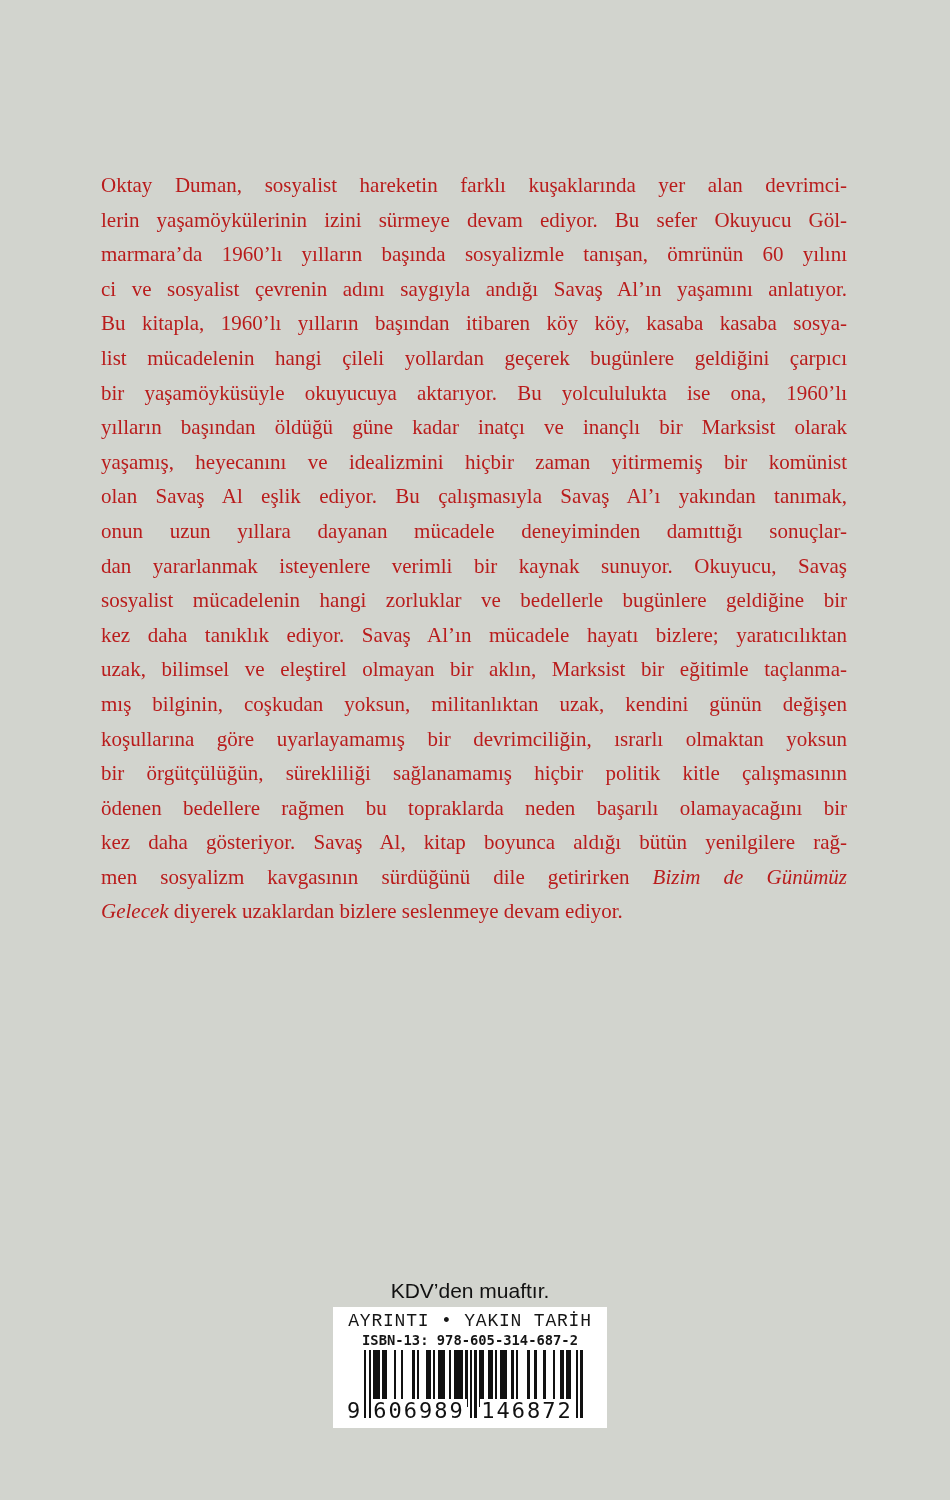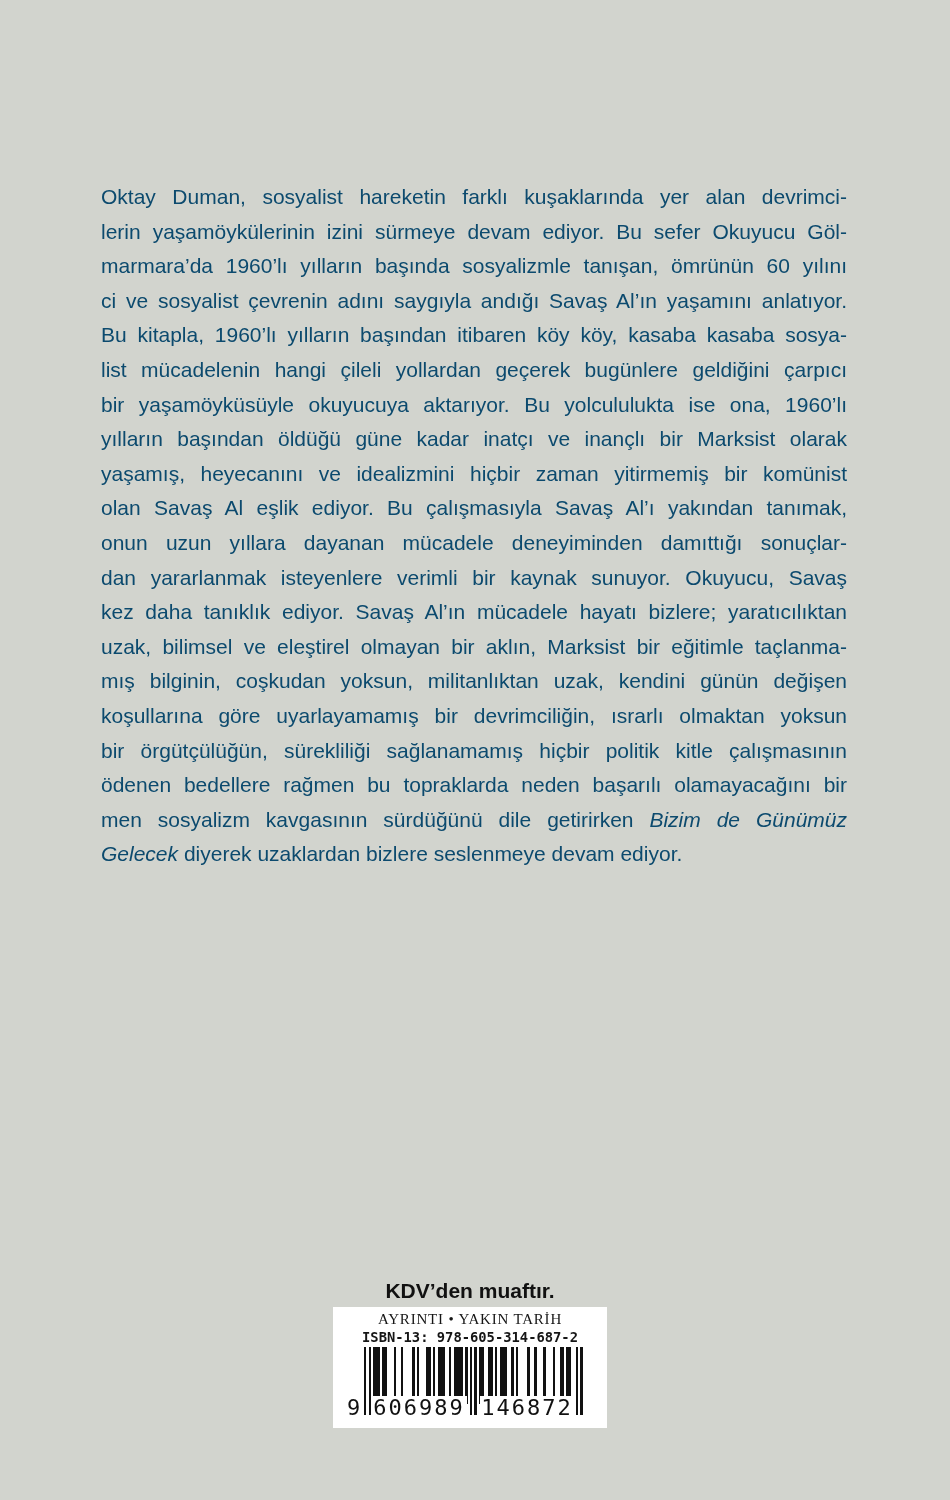--- a/index.html
+++ b/index.html
@@ -2,42 +2,42 @@
 <html><head>
 <meta charset="utf-8">
 <style>
   html,body{margin:0;padding:0;}
   body{width:950px;height:1500px;background:#d2d4ce;font-family:"Liberation Serif",serif;}
   .page{position:relative;width:950px;height:1500px;background:#d2d4ce;overflow:hidden;}
 
   
   .blurb{
     position:absolute;left:101px;top:168px;width:746px;
-    font-family:Liberation Sans, sans-serif;
-    font-size:21px;line-height:34.6px;color:#0c4a6e;margin-top:12px;
+    font-family:Liberation Serif, serif;
+    font-size:21px;line-height:34.6px;color:#b91c1c;
   }
   .blurb .line{text-align:justify;text-align-last:justify;}
   .blurb .line.last{text-align-last:left;}
   .blurb i{font-style:italic;}
 
   
   .kdv{
     position:absolute;left:333px;top:1279px;width:274px;
     text-align:center;
     font-family:"Liberation Sans",sans-serif;
-    font-weight:bold;font-size:21px;color:#111;
+    font-weight:normal;font-size:21px;color:#111;
   }
   .isbn-box{
     position:absolute;left:333px;top:1307px;width:274px;height:121px;
     background:#ffffff;text-align:center;overflow:visible;
   }
   .publisher{
     margin-top:4px;
-    font-family:Liberation Serif, serif;
-    font-size:15px;letter-spacing:0.8px;color:#161616;
+    font-family:Liberation Mono, monospace;
+    font-size:18px;letter-spacing:0.8px;color:#161616;
   }
   .isbn{
     margin-top:1px;
     font-family:"DejaVu Sans Mono",monospace;
     font-weight:bold;font-size:13.8px;color:#161616;white-space:nowrap;
   }
   .barcode-wrap{
     position:relative;width:237px;height:70px;margin:2px auto 0;
   }
   .barcode-wrap svg{position:absolute;left:0;top:0;}
@@ -61,26 +61,28 @@
       <div class="line"><span>marmara’da 1960’lı yılların başında sosyalizmle tanışan, ömrünün 60 yılını</span></div>
       <div class="line"><span>ci ve sosyalist çevrenin adını saygıyla andığı Savaş Al’ın yaşamını anlatıyor.</span></div>
       <div class="line"><span>Bu kitapla, 1960’lı yılların başından itibaren köy köy, kasaba kasaba sosya-</span></div>
       <div class="line"><span>list mücadelenin hangi çileli yollardan geçerek bugünlere geldiğini çarpıcı</span></div>
       <div class="line"><span>bir yaşamöyküsüyle okuyucuya aktarıyor. Bu yolcululukta ise ona, 1960’lı</span></div>
       <div class="line"><span>yılların başından öldüğü güne kadar inatçı ve inançlı bir Marksist olarak</span></div>
       <div class="line"><span>yaşamış, heyecanını ve idealizmini hiçbir zaman yitirmemiş bir komünist</span></div>
       <div class="line"><span>olan Savaş Al eşlik ediyor. Bu çalışmasıyla Savaş Al’ı yakından tanımak,</span></div>
       <div class="line"><span>onun uzun yıllara dayanan mücadele deneyiminden damıttığı sonuçlar-</span></div>
       <div class="line"><span>dan yararlanmak isteyenlere verimli bir kaynak sunuyor. Okuyucu, Savaş</span></div>
+      <div class="line"><span>sosyalist mücadelenin hangi zorluklar ve bedellerle bugünlere geldiğine bir</span></div>
       <div class="line"><span>kez daha tanıklık ediyor. Savaş Al’ın mücadele hayatı bizlere; yaratıcılıktan</span></div>
       <div class="line"><span>uzak, bilimsel ve eleştirel olmayan bir aklın, Marksist bir eğitimle taçlanma-</span></div>
       <div class="line"><span>mış bilginin, coşkudan yoksun, militanlıktan uzak, kendini günün değişen</span></div>
       <div class="line"><span>koşullarına göre uyarlayamamış bir devrimciliğin, ısrarlı olmaktan yoksun</span></div>
       <div class="line"><span>bir örgütçülüğün, sürekliliği sağlanamamış hiçbir politik kitle çalışmasının</span></div>
       <div class="line"><span>ödenen bedellere rağmen bu topraklarda neden başarılı olamayacağını bir</span></div>
+      <div class="line"><span>kez daha gösteriyor. Savaş Al, kitap boyunca aldığı bütün yenilgilere rağ-</span></div>
       <div class="line"><span>men sosyalizm kavgasının sürdüğünü dile getirirken </span><i>Bizim de Günümüz</i></div>
       <div class="line last"><i>Gelecek</i><span> diyerek uzaklardan bizlere seslenmeye devam ediyor.</span></div>
     </div>
 
   <div class="kdv">KDV’den muaftır.</div>
 
   <div class="isbn-box">
     <div class="publisher">AYRINTI • YAKIN TARİH</div>
     <div class="isbn">ISBN-13: 978-605-314-687-2</div>
     <div class="barcode-wrap">

